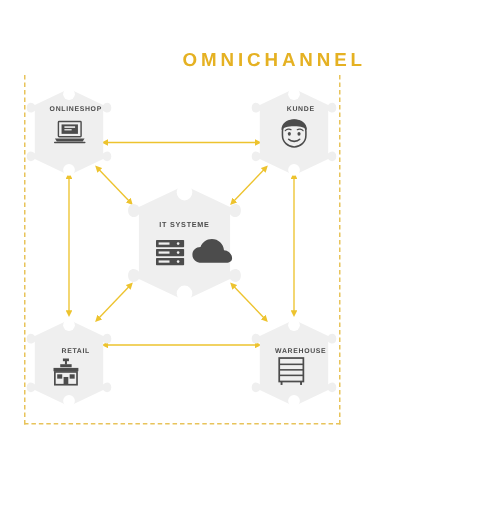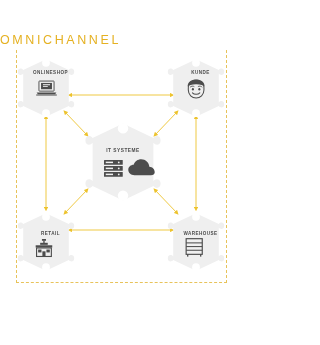--- a/index.html
+++ b/index.html
@@ -29,23 +29,23 @@
     height: 243px;
     border: 1px dashed #E8C35A;
     box-sizing: border-box;
     background: transparent;
   }
   .title {
     position: absolute;
     left: 0;
     top: 33px;
     width: 244px;
-    text-align: left;
+    text-align: right;
     font-size: 12.5px;
-    font-weight: normal;
+    font-weight: bold;
     letter-spacing: 2.6px;
     color: #E5B122;
     font-family: "Liberation Sans", sans-serif;
     background: #ffffff;
     line-height: 15px;
     z-index: 6;
   }
   svg.diagram {
     position: absolute;
     left: 0;

